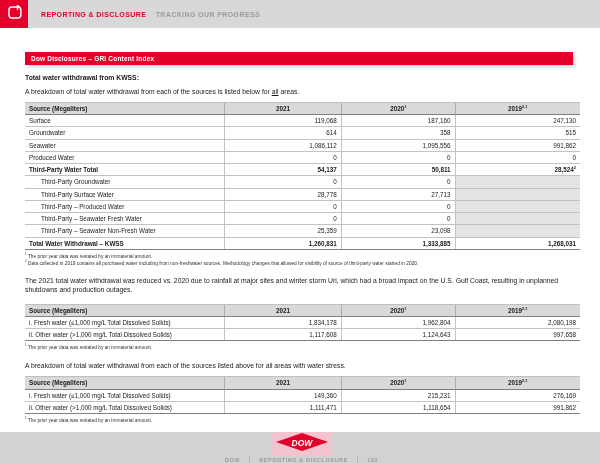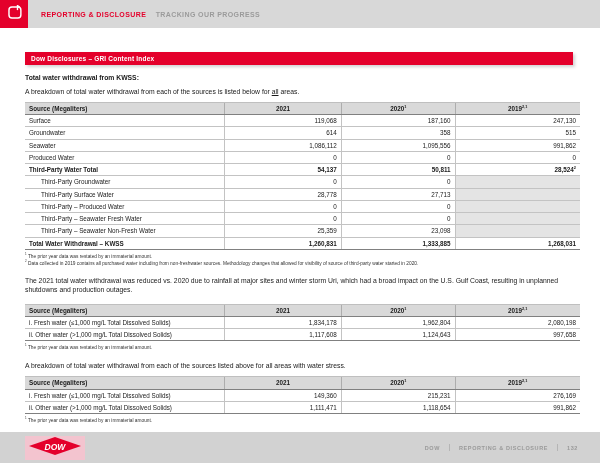--- a/index.html
+++ b/index.html
@@ -46,21 +46,21 @@
   sup { font-size:.62em; line-height:0; }
   
   .fn { font-size:4.8px; color:#333; margin-top:3px; line-height:1.5; }
   .fn .row { display:block; }
   
   .closing { font-size:6.8px; margin-top:10px; }
   .closing a { color:#3fa9c5; text-decoration:underline; background:#eaf7fb; cursor:pointer; }
   
   .footer {
     position:absolute; left:0; bottom:0; width:600px; height:31px; background:#d2d2d2;
-    display:flex; align-items:center; justify-content:space-between; padding:0 22px 0 25px;
+    display:flex; align-items:center; justify-content:space-between; padding:0 22px 0 25px;flex-direction:column;
   }
   .dow-logo { display:flex; align-items:center; }
   .dow-logo .pink { background:#f3c4cf; padding:1px 4px; }
   .footer-right { display:flex; align-items:center; gap:9px; font-size:5.5px; color:#9a9a9a; letter-spacing:.6px; font-weight:bold; }
   .sep { width:0; height:7px; border-left:1px solid #b5b5b5; }
 </style>
 </head>
 <body>
 
 <div class="topbar">

